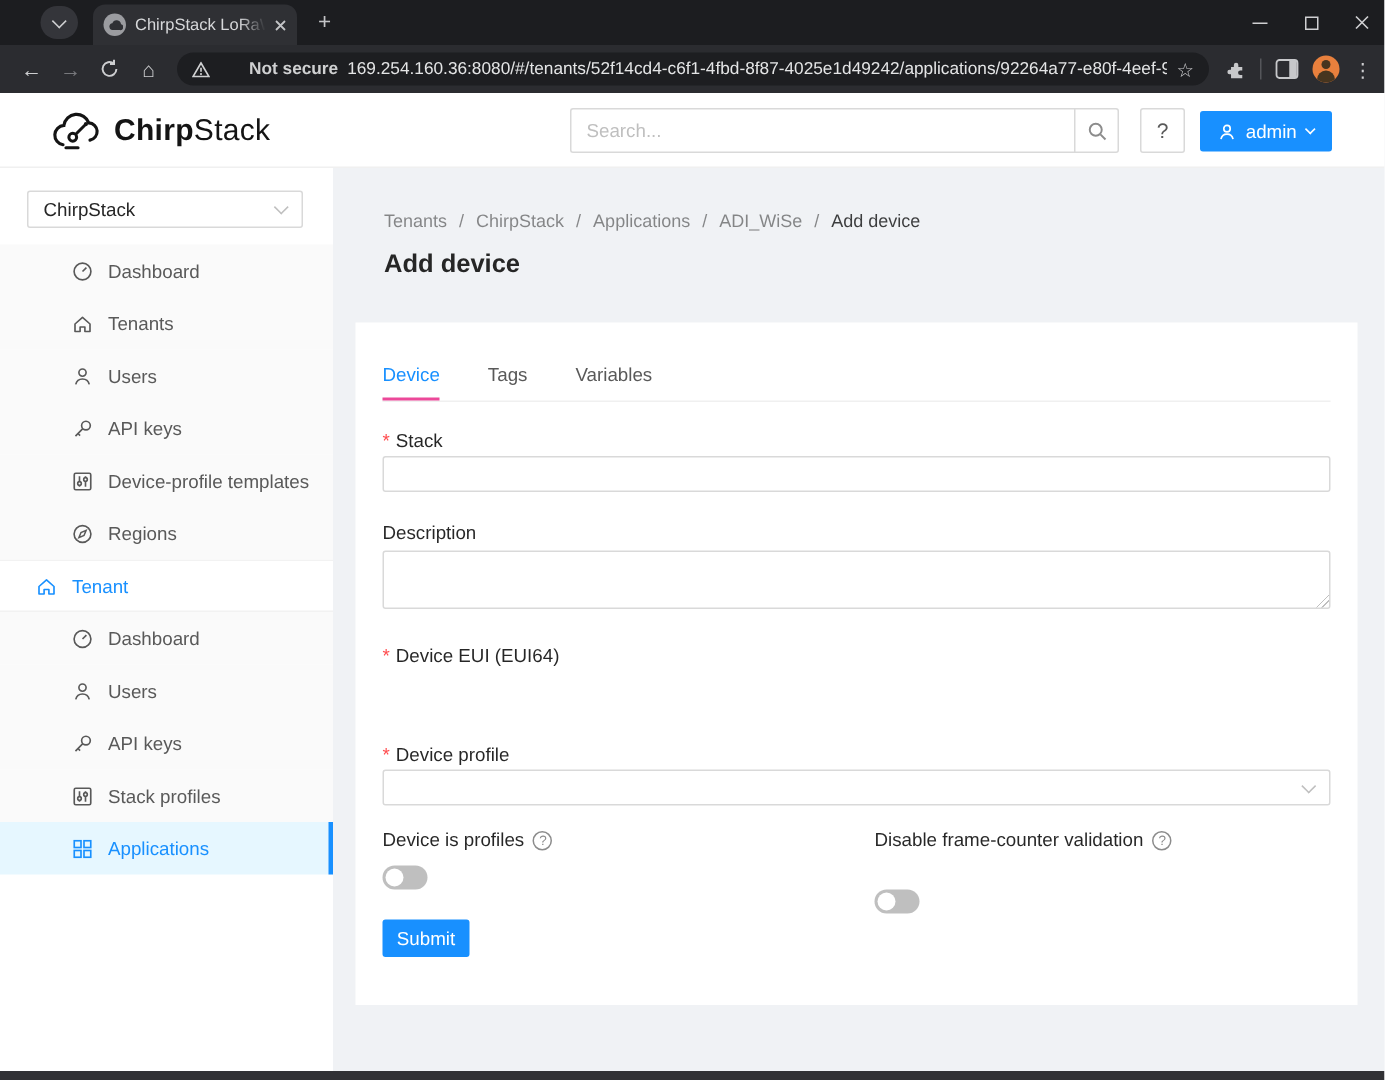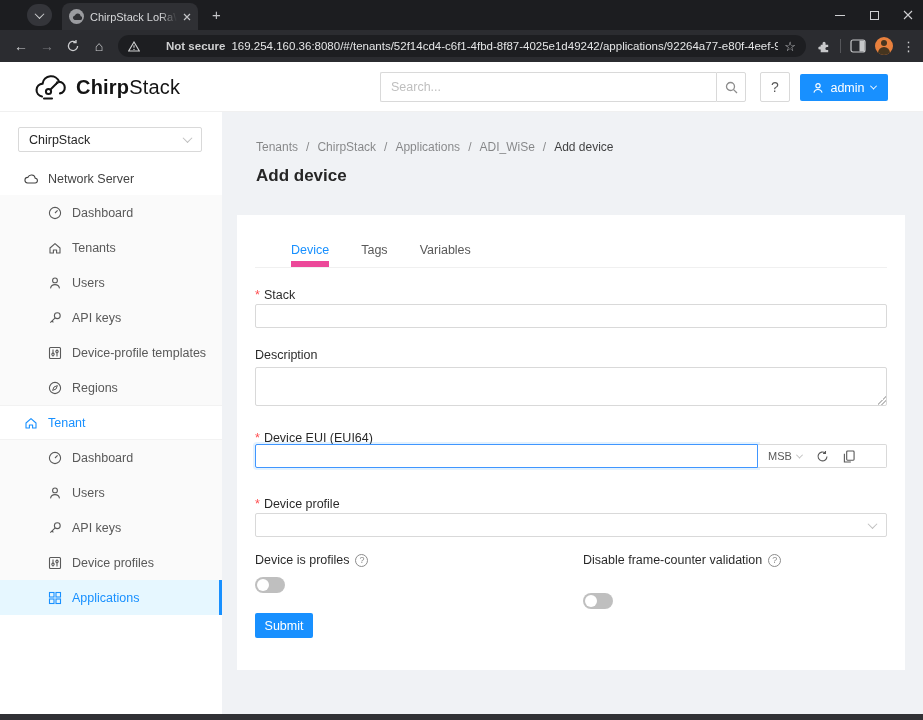--- a/index.html
+++ b/index.html
@@ -61,21 +61,21 @@
 
   
   .content { left:222px; top:112px; right:0; bottom:6px; background:#f0f2f5; }
   .breadcrumb { left:34px; top:28px; font-size:12px; color:rgba(0,0,0,.45); display:flex; gap:8px; }
   .breadcrumb .cur { color:rgba(0,0,0,.75); }
   .pagetitle { left:34px; top:54px; font-size:17px; font-weight:700; color:#262626; }
   .card { left:15px; right:18px; top:103px; height:455px; background:#fff; }
 
   .tabsrow { left:18px; top:28px; right:18px; height:25px; border-bottom:1px solid #f0f0f0; display:flex; gap:32px; }
   .ftab { font-size:12.5px; color:#595959; padding-bottom:8px; }
-  .ftab.active { color:#1890ff; border-bottom:6px solid #ec4899;margin-left:36px; }
+  .ftab.active { color:#1890ff; border-bottom:2px solid #ec4899; }
 
   .flabel { font-size:12.5px; color:rgba(0,0,0,.85); }
   .req { color:#ff4d4f; margin-right:4px; font-size:12.5px; }
   .tinput { border:1px solid #d9d9d9; border-radius:2px; background:#fff; height:24px; width:100%; padding:0 8px; font-size:12.5px; color:#262626; outline:none; }
   .tarea { border:1px solid #d9d9d9; border-radius:2px; background:#fff; height:39px; width:100%; padding:4px 8px; font-size:12.5px; resize:none; outline:none; position:relative; }
   .resizer { right:19px; width:9px; height:9px; background:
       linear-gradient(135deg, transparent 50%, #bfbfbf 50%, #bfbfbf 57%, transparent 57%, transparent 71%, #bfbfbf 71%, #bfbfbf 78%, transparent 78%); }
 
   .euiwrap { left:18px; top:229px; right:18px; height:24px; display:flex; }
   .euiinput { width:503px; height:24px; border:1px solid #4096ff; border-radius:2px 0 0 2px; padding:0 8px; font-size:12.5px; outline:none; box-shadow:0 0 0 2px rgba(24,144,255,.12); }
@@ -201,26 +201,20 @@
   </div>
 </div>
 
 <div class="abs sidebar">
   <div class="abs orgselect">
     <span>ChirpStack</span>
     <span class="chev gray"></span>
   </div>
   <div class="abs menu">
 
-    <div class="nav-group">
-      <svg class="micon" viewBox="0 0 14 14">
-          <path d="M3.6 11A2.8 2.8 0 0 1 3.9 5.4 3.8 3.8 0 0 1 11.2 6.2 2.4 2.4 0 0 1 10.8 11Z" fill="none" stroke="currentColor" stroke-width="1.1"></path>
-        </svg>
-      <span>Network Server</span>
-    </div>
 
     <div class="nav-item">
       <svg class="micon" viewBox="0 0 14 14">
           <circle cx="7" cy="7" r="5.6" fill="none" stroke="currentColor" stroke-width="1.1"></circle>
           <path d="M7 7l2.6-2.6" stroke="currentColor" stroke-width="1.1"></path>
         </svg>
       <span>Dashboard</span>
     </div>
     <div class="nav-item">
       <svg class="micon" viewBox="0 0 14 14">
@@ -287,21 +281,21 @@
         </svg>
       <span>API keys</span>
     </div>
     <div class="nav-item">
       <svg class="micon" viewBox="0 0 14 14">
           <rect x="1.5" y="1.5" width="11" height="11" rx="1" fill="none" stroke="currentColor" stroke-width="1.1"></rect>
           <path d="M5 3.5v7M9 3.5v7" stroke="currentColor" stroke-width="1.1"></path>
           <circle cx="5" cy="8.3" r="1.2" fill="#fafafa" stroke="currentColor" stroke-width="1.1"></circle>
           <circle cx="9" cy="5.6" r="1.2" fill="#fafafa" stroke="currentColor" stroke-width="1.1"></circle>
         </svg>
-      <span>Device profiles</span>
+      <span>Stack profiles</span>
     </div>
     <div class="nav-item selected">
       <svg class="micon" viewBox="0 0 14 14">
           <rect x="1.5" y="1.5" width="4.5" height="4.5" fill="none" stroke="currentColor" stroke-width="1.1"></rect>
           <rect x="8" y="1.5" width="4.5" height="4.5" fill="none" stroke="currentColor" stroke-width="1.1"></rect>
           <rect x="1.5" y="8" width="4.5" height="4.5" fill="none" stroke="currentColor" stroke-width="1.1"></rect>
           <rect x="8" y="8" width="4.5" height="4.5" fill="none" stroke="currentColor" stroke-width="1.1"></rect>
         </svg>
       <span>Applications</span>
     </div>
@@ -339,37 +333,20 @@
 
     <div class="abs flabel" style="left:18px; top:133px;">Description</div>
     <div class="abs" style="left:18px; right:18px; top:152px;">
       <textarea class="tarea" style=""></textarea>
     </div>
     <div class="abs resizer" style="top:181px;"></div>
 
     <div class="abs" style="left:18px; top:213px;">
       <span class="req">*</span><span class="flabel">Device EUI (EUI64)</span>
     </div>
-    <div class="abs euiwrap">
-      <input class="euiinput" style="">
-      <div class="euiaddon">
-        <span class="msb">
-          <span>MSB</span>
-          <span class="chev gray" style="width:5px;height:5px"></span>
-        </span>
-        <svg width="13" height="13" viewBox="0 0 14 14">
-            <path d="M11.8 7A4.8 4.8 0 1 1 10 3.2" fill="none" stroke="#595959" stroke-width="1.2"></path>
-            <path d="M10.2 1v2.6H7.6" fill="none" stroke="#595959" stroke-width="1.2"></path>
-          </svg>
-        <svg width="12" height="13" viewBox="0 0 13 14">
-            <rect x="4" y="1" width="8" height="10" rx="1" fill="none" stroke="#595959" stroke-width="1.2"></rect>
-            <path d="M1.5 4v9h7" fill="none" stroke="#595959" stroke-width="1.2"></path>
-          </svg>
-      </div>
-    </div>
 
     <div class="abs" style="left:18px; top:279px;">
       <span class="req">*</span><span class="flabel">Device profile</span>
     </div>
     <div class="abs selectbox">
       <span class="chev gray"></span>
     </div>
 
     <div class="abs togglelabel" style="left:18px; top:338px;">
       <span>Device is profiles</span>

